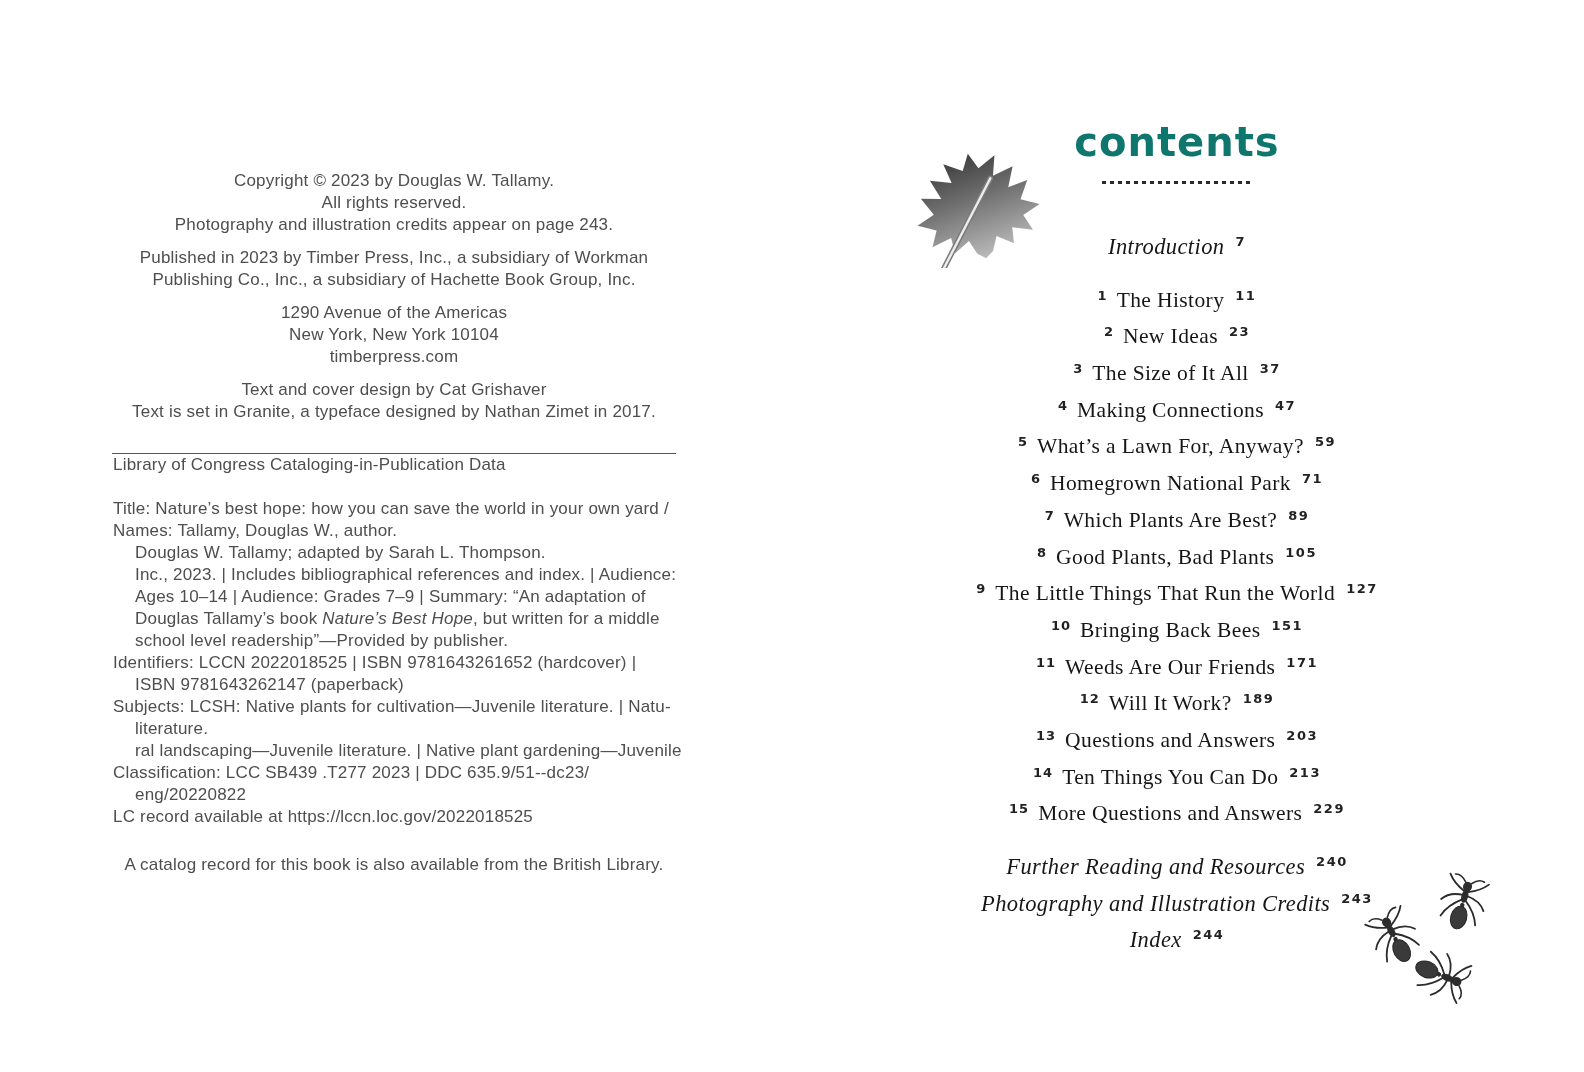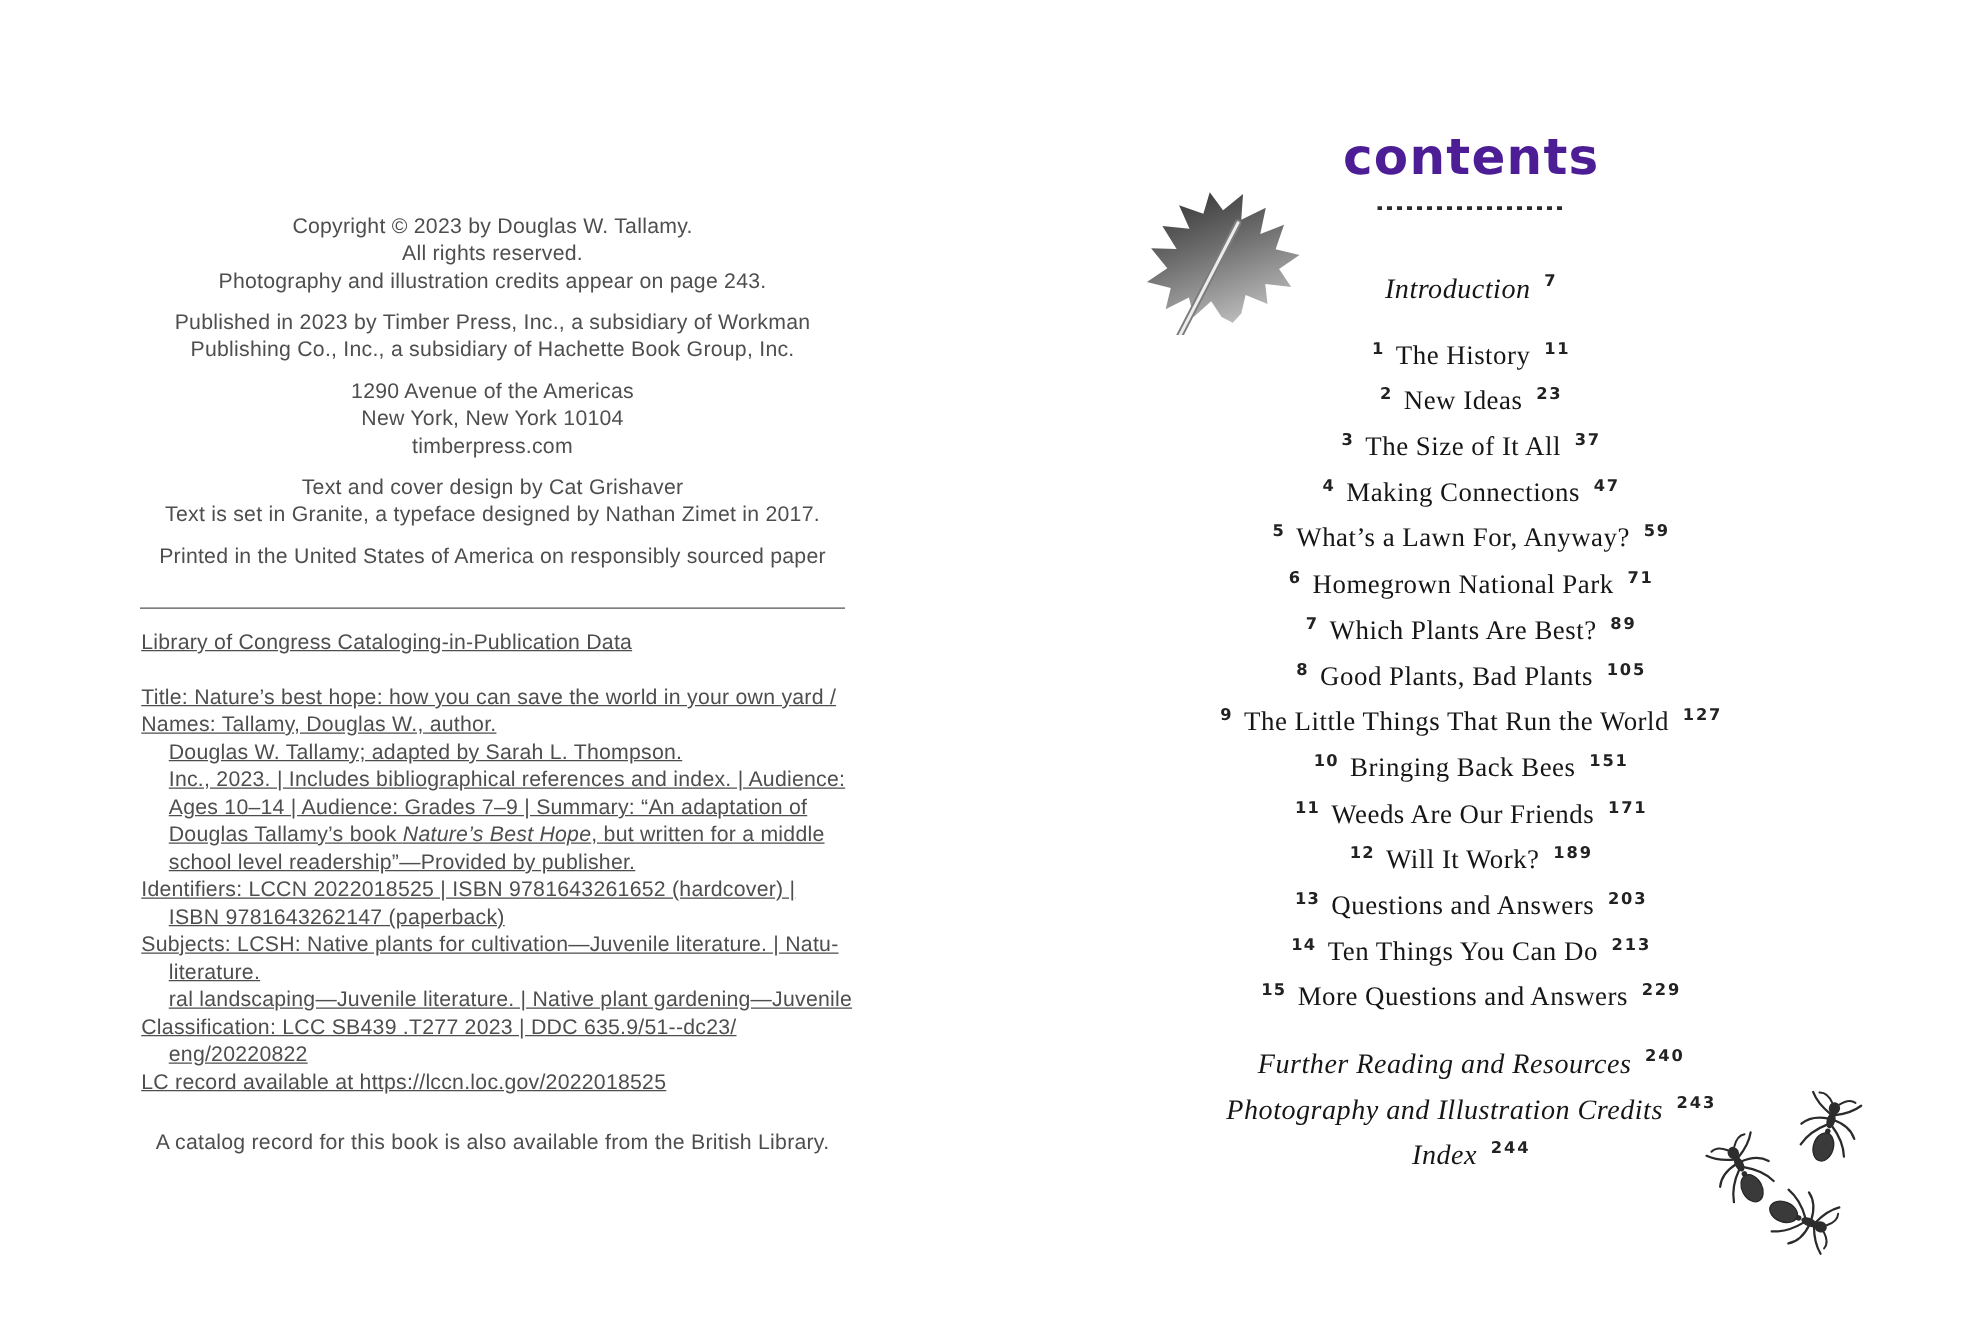--- a/index.html
+++ b/index.html
@@ -10,34 +10,34 @@
   
   .left-page{
     position:absolute;left:96px;top:170px;width:596px;
     color:#4e4e4e;font-size:17px;line-height:22px;font-weight:400;
     letter-spacing:.2px;
   }
   .c-block{text-align:center;margin-bottom:11px;}
   .c-line{white-space:nowrap;}
   .printed-line{text-align:center;margin-top:11px;}
   .rule{border:none;border-top:1.5px solid #555;margin:30px 16px 0 16px;}
-  .cip{margin-top:16px;padding-left:17px;text-decoration:underline;}
+  .cip{padding-left:17px;}
   .cip-heading{margin-bottom:22px;}
   .cip-line{white-space:nowrap;}
   .cip-line.indent{padding-left:22px;}
   .catalog-note{margin-top:26px;text-align:center;}
   .it{font-style:italic;}
   
   .right-page{
     position:absolute;left:877px;top:103px;width:600px;
     text-align:center;color:#1a1a1a;
   }
   .contents-title{
-    margin:0;font-family:"DejaVu Sans",sans-serif;font-weight:bold;
-    font-size:40px;letter-spacing:1px;color:#4c1d95;
+    margin:16px;font-family:"DejaVu Sans",sans-serif;font-weight:bold;
+    font-size:40px;letter-spacing:1px;color:#0f766e;
   }
   .dash-rule{
     margin:16px auto 0 auto;width:150px;height:3px;
     background:repeating-linear-gradient(90deg,#2b2b2b 0 4px,transparent 4px 8px);
   }
   .toc-intro{margin-top:50px;}
   .toc-entry{
     display:flex;justify-content:center;align-items:flex-start;
     height:36.7px;
   }
@@ -80,21 +80,20 @@
     <div class="c-line">1290 Avenue of the Americas</div>
     <div class="c-line">New York, New York 10104</div>
     <div class="c-line">timberpress.com</div>
   </div>
 
   <div class="c-block">
     <div class="c-line">Text and cover design by Cat Grishaver</div>
     <div class="c-line">Text is set in Granite, a typeface designed by Nathan Zimet in 2017.</div>
   </div>
 
-  <div class="printed-line">Printed in the United States of America on responsibly sourced paper</div>
 
   <hr class="rule">
 
   <div class="cip">
     <div class="cip-heading">Library of Congress Cataloging-in-Publication Data</div>
 
     <div class="cip-line">Title: Nature’s best hope: how you can save the world in your own yard /</div>
     <div class="cip-line">Names: Tallamy, Douglas W., author.</div>
     <div class="cip-line indent">Douglas W. Tallamy; adapted by Sarah L. Thompson.</div>
     <div class="cip-line indent">Inc., 2023. | Includes bibliographical references and index. | Audience:</div>

